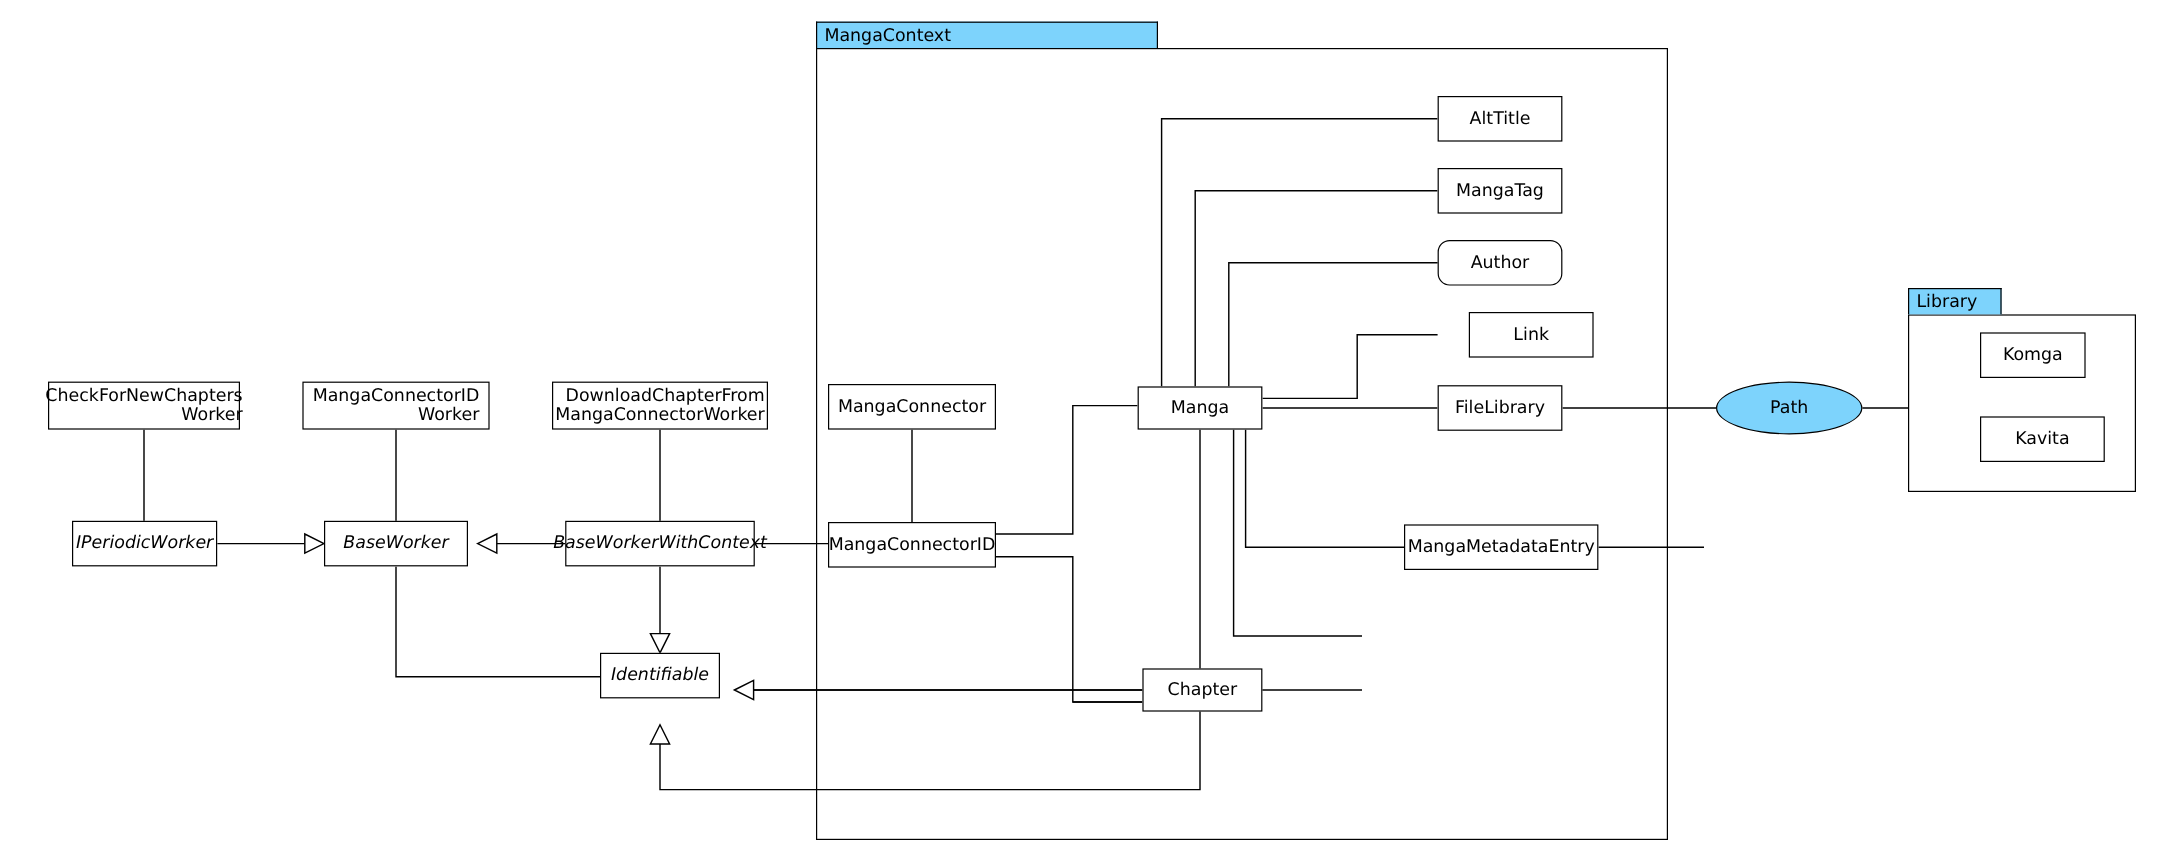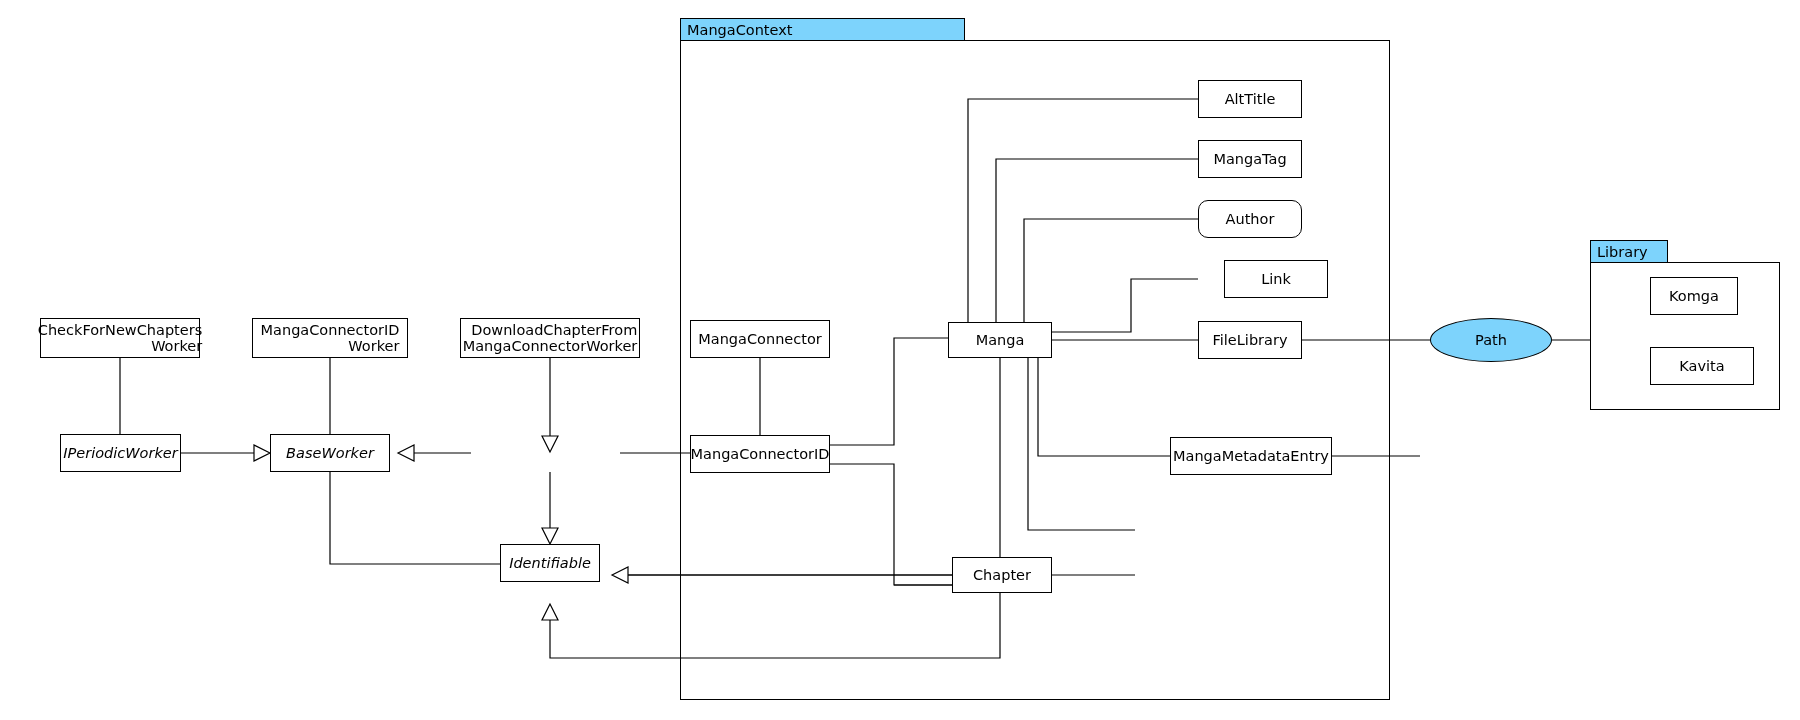--- a/index.html
+++ b/index.html
@@ -188,20 +188,21 @@
   <div class="node" style="left:252px; top:318px; width:156px; height:40px;">MangaConnectorID
 Worker</div>
 
   <div class="node" style="left:460px; top:318px; width:180px; height:40px;">DownloadChapterFrom
 MangaConnectorWorker</div>
 
   <div class="node italic" style="left:60px; top:434px; width:121px; height:38px;">IPeriodicWorker</div>
 
   <div class="node italic" style="left:270px; top:434px; width:120px; height:38px;">BaseWorker</div>
 
+  <div class="node italic" style="left:471px; top:434px; width:158px; height:38px;">BaseWorkerWithContext</div>
 
   <div class="node italic" style="left:500px; top:544px; width:100px; height:38px;">Identifiable</div>
 
   <div class="node" style="left:690px; top:435px; width:140px; height:38px;">MangaConnectorID</div>
 
   <div class="node" style="left:690px; top:320px; width:140px; height:38px;">MangaConnector</div>
 
   <div class="node" style="left:948px; top:322px; width:104px; height:36px;">Manga</div>
 
   <div class="node" style="left:952px; top:557px; width:100px; height:36px;">Chapter</div>

